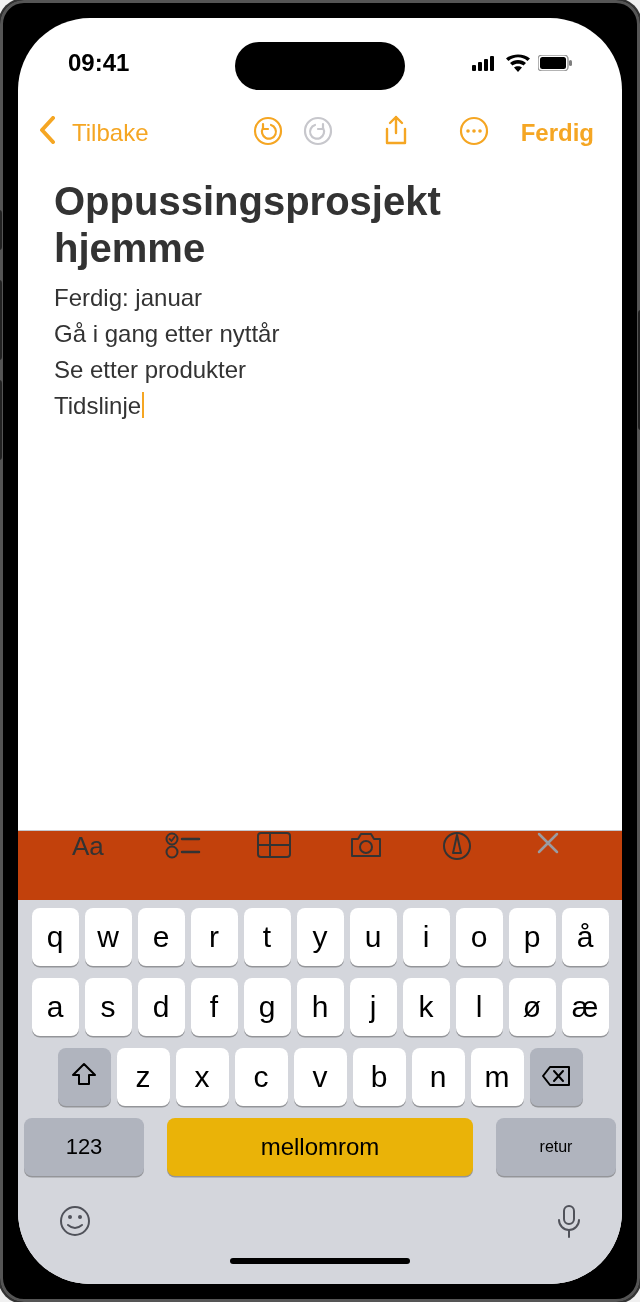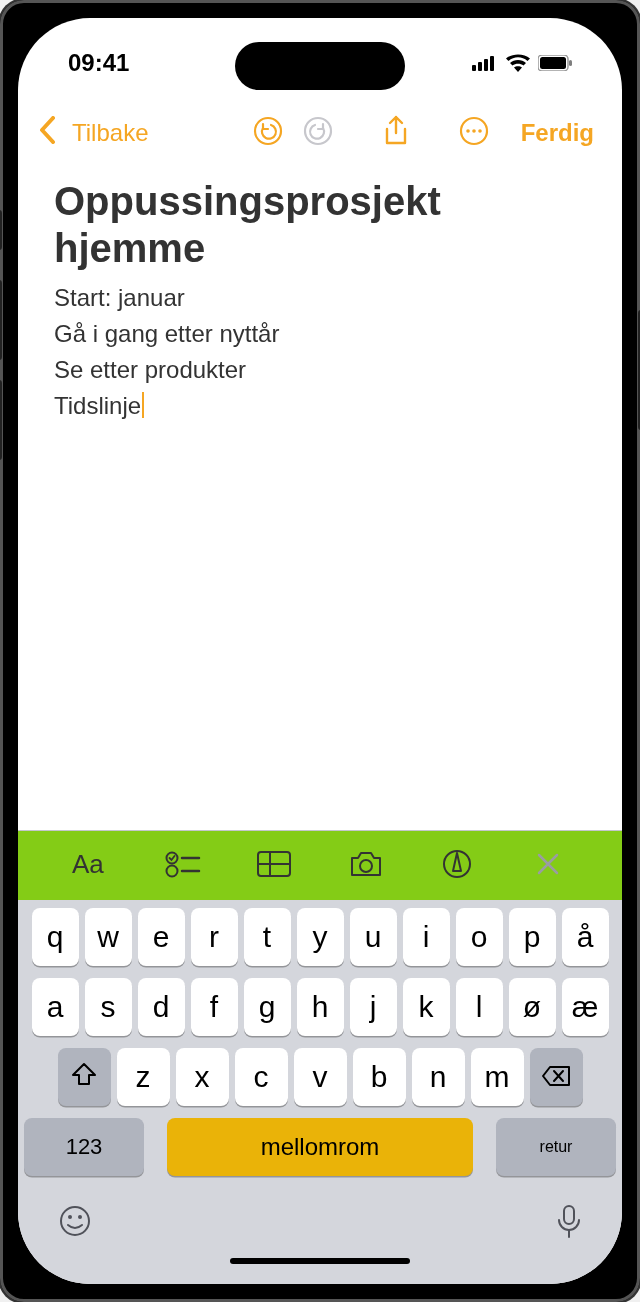--- a/index.html
+++ b/index.html
@@ -117,23 +117,22 @@
     width: 2px;
     height: 26px;
     background: #f5a623;
     vertical-align: -4px;
     margin-left: 1px;
   }
 
   
   .fmt {
     height: 70px;
-    background: #84cc16;
-    display: flex;
-    align-items: center;
+    background: #c2410c;
+    display: flex;
     justify-content: space-around;
     padding: 0 28px;
     border-top: 1px solid #c4c6cc;
   }
   .fmt .fmtbtn { width: 60px; display: flex; justify-content: center; }
 
   
   .kbd {
     background: #d4d6dc;
     padding: 8px 6px 10px 6px;
@@ -275,21 +274,21 @@
               <circle cx="15" cy="15" r="1.8" fill="#f5a623"></circle>
               <circle cx="21" cy="15" r="1.8" fill="#f5a623"></circle>
             </svg>
         </span>
       </div>
       <div class="done">Ferdig</div>
     </div>
 
     <div class="note">
       <div class="title">Oppussingsprosjekt hjemme</div>
-      <div class="line">Start: januar</div>
+      <div class="line">Ferdig: januar</div>
       <div class="line">Gå i gang etter nyttår</div>
       <div class="line">Se etter produkter</div>
       <div class="line"><span>Tidslinje</span><span class="cursor"></span></div>
     </div>
 
     <div class="fmt">
       <div class="fmtbtn">
         <span>
           <svg width="40" height="30" viewBox="0 0 40 30">
               <text x="0" y="24" font-size="26" font-family="Arial" fill="#333">Aa</text>

